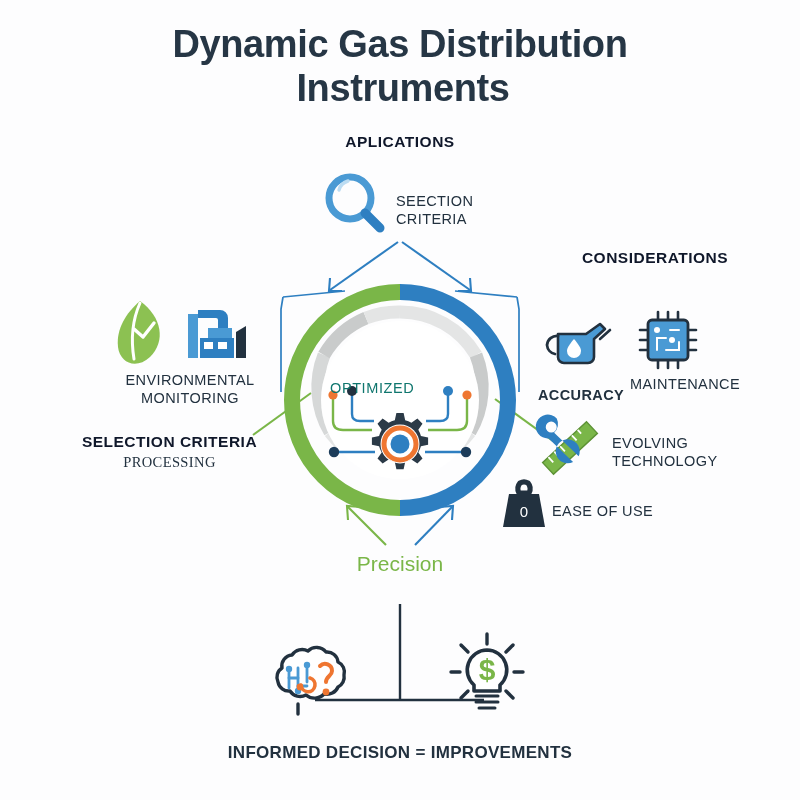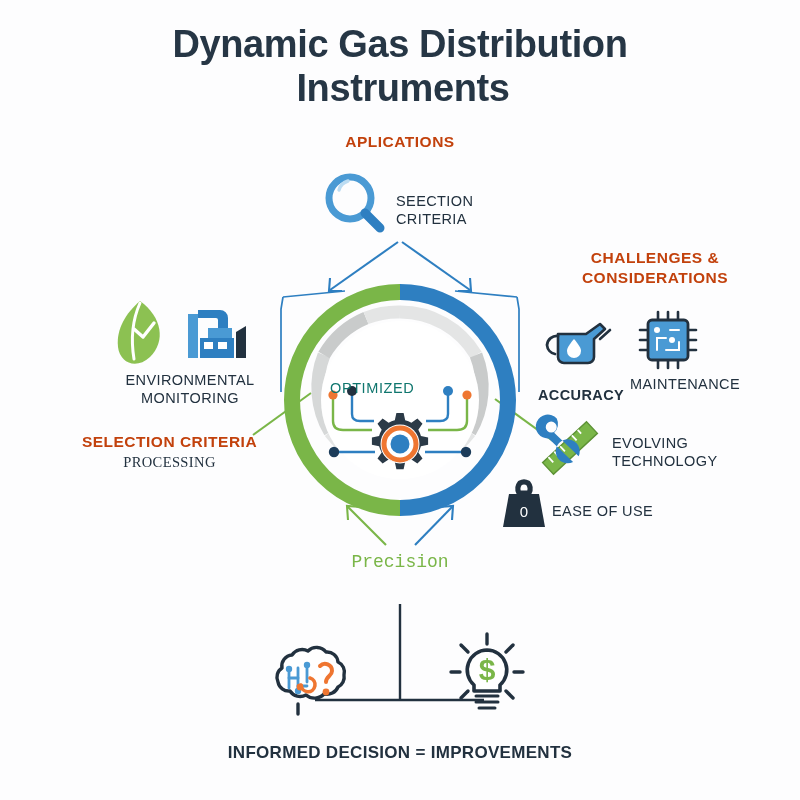--- a/index.html
+++ b/index.html
@@ -35,21 +35,21 @@
     letter-spacing: -0.4px;
     color: #263645;
   }
   #title .l2 { display: block; padding-left: 6px; }
 
   
   .section-head {
     font-size: 15.5px;
     font-weight: bold;
     letter-spacing: 0.5px;
-    color: #c2410c;
+    color: #0f172a;
     line-height: 1.28;
   }
   #applications-label {
     top: 132px; left: 0; width: 800px; text-align: center;
   }
   #challenges-label {
     top: 248px; left: 530px; width: 250px; text-align: center;
   }
   #selection-criteria-label {
     top: 432px; left: 62px; width: 215px; text-align: center;
@@ -67,21 +67,21 @@
   #seection-criteria-text { top: 192px; left: 396px; width: 140px; text-align: left; }
   #accuracy-label   { top: 386px; left: 535px; width: 92px;  text-align: center; font-weight: bold; }
   #maintenance-label{ top: 375px; left: 625px; width: 120px; text-align: center; }
   #evolving-label   { top: 434px; left: 612px; width: 140px; text-align: left; }
   #ease-label       { top: 502px; left: 552px; width: 140px; text-align: left; }
   #environmental-label { top: 371px; left: 90px; width: 200px; text-align: center; }
   #processing-label { top: 453px; left: 62px; width: 215px; text-align: center; font-family: Liberation Serif, serif; }
 
   #precision-label {
     top: 551px; left: 300px; width: 200px; text-align: center;
-    font-size: 18px; color: #7ab648; line-height: 1.28; font-family: Liberation Mono, monospace;
+    font-size: 21px; color: #7ab648; line-height: 1.28;
   }
   #informed-label {
     top: 743px; left: 0; width: 800px; text-align: center;
     font-size: 17px; font-weight: bold; letter-spacing: 0.3px; color: #22313f;
   }
 
   
   #hub-text {
     top: 378px; left: 330px; width: 140px; text-align: left;
     font-size: 14.5px; letter-spacing: 0.6px; line-height: 1.5; color: #0f766e;
@@ -336,21 +336,20 @@
 </div>
 
 <div class="abs section-head" id="applications-label">APLICATIONS</div>
 
 <div class="abs node-label caps" id="seection-criteria-text">
   <div>SEECTION</div>
   <div>CRITERIA</div>
 </div>
 
 <div class="abs section-head" id="challenges-label">
-  <div>CHALLENGES &amp;</div>
   <div>CONSIDERATIONS</div>
 </div>
 
 <div class="abs node-label caps" id="accuracy-label">ACCURACY</div>
 
 <div class="abs node-label caps" id="maintenance-label">MAINTENANCE</div>
 
 <div class="abs node-label caps" id="evolving-label">
   <div>EVOLVING</div>
   <div>TECHNOLOGY</div>

